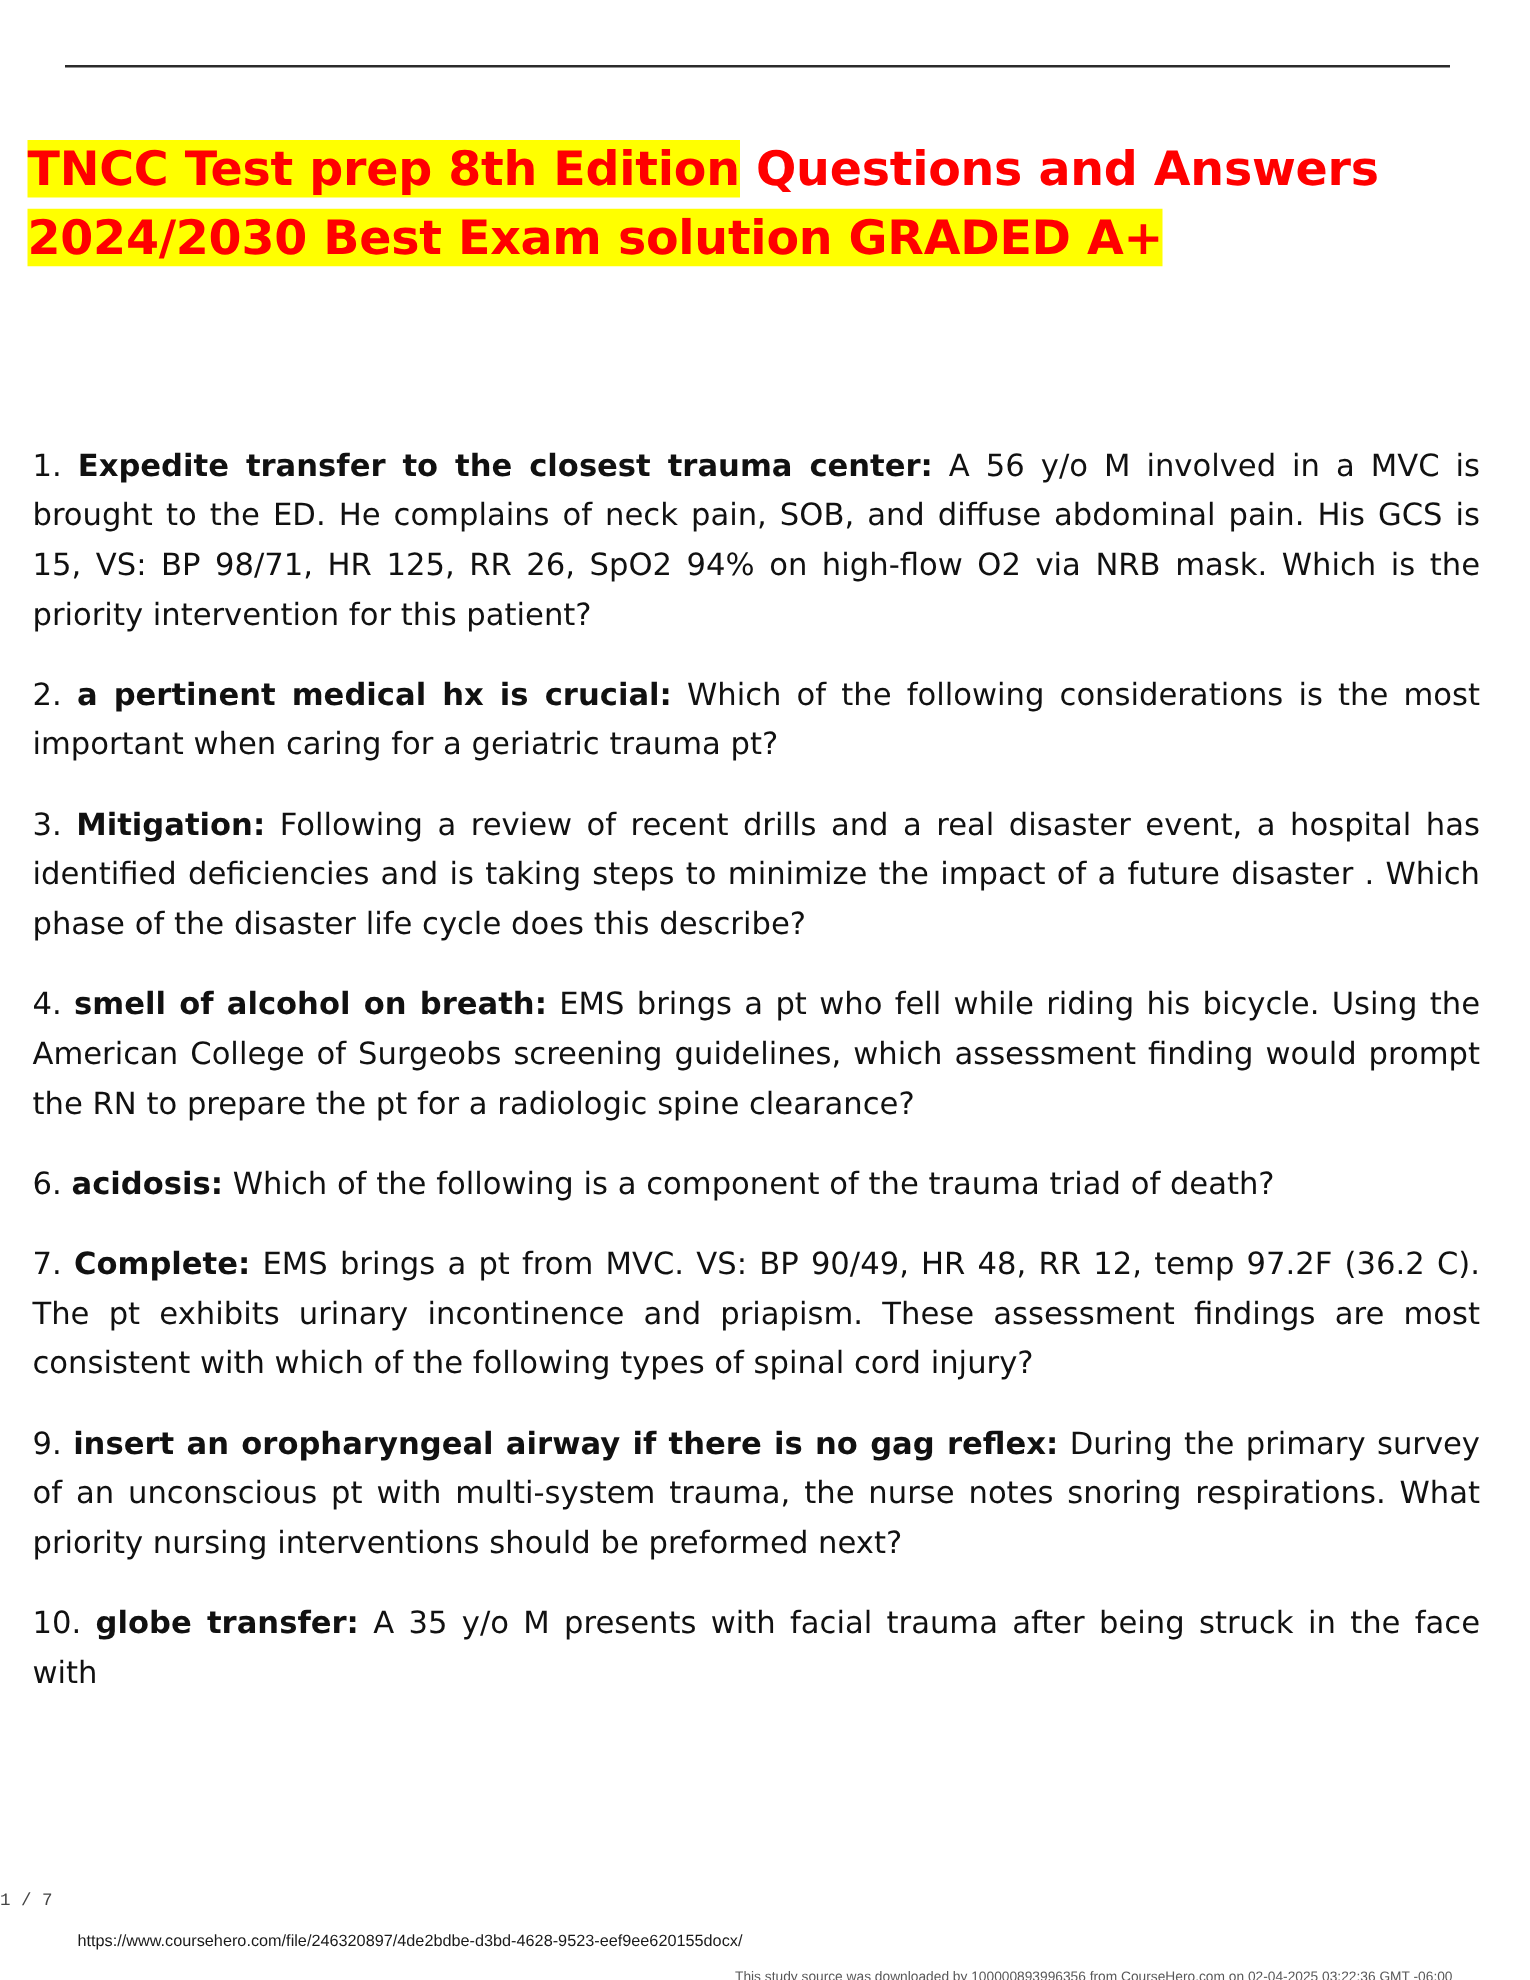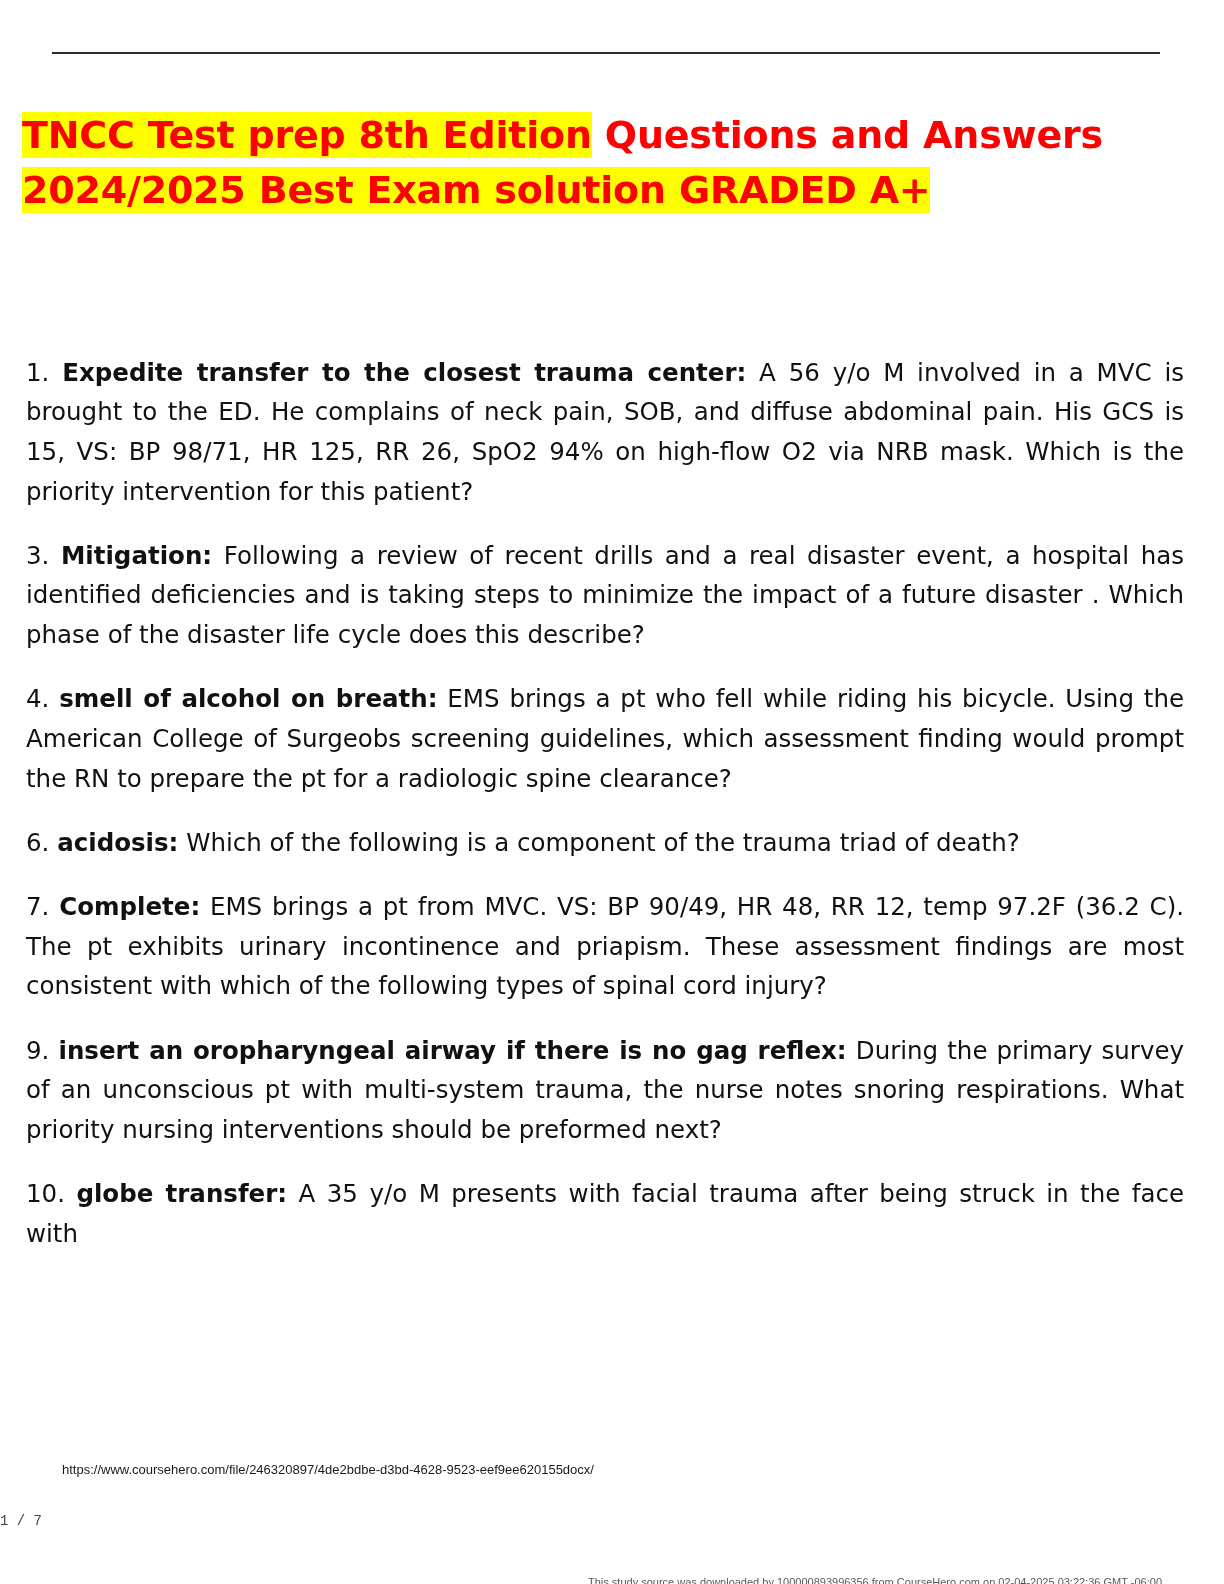--- a/index.html
+++ b/index.html
@@ -89,42 +89,43 @@
     top: 1513px;
     width: 1224px;
     text-align: left;
     font-size: 14px;
     color: #444444;
     font-family: Liberation Mono, monospace;
   }
   .source-url {
     position: absolute;
     left: 62px;
-    top: 1462px;
+    top: 1545px;
     font-size: 13px;
     color: #1a1a1a;
     font-family: "Liberation Sans", sans-serif;
   }
 </style>
 </head>
 <body>
 
 <div class="page">
 
   <div class="top-rule"></div>
 
   <div class="title-block">
     <span class="title-line"><span class="hl">TNCC Test prep 8th Edition</span><span> Questions and Answers</span></span>
-    <span class="title-line"><span class="hl">2024/2025 Best Exam solution GRADED A+</span></span>
+    <span class="title-line"><span class="hl">2024/2030 Best Exam solution GRADED A+</span></span>
   </div>
 
   <div class="body-block">
 
     <p class="qitem"><span class="num">1.</span> <span class="ans">Expedite transfer to the closest trauma center:</span><span> A 56 y/o M involved in a MVC is brought to the ED. He complains of neck pain, SOB, and diffuse abdominal pain. His GCS is 15, VS: BP 98/71, HR 125, RR 26, SpO2 94% on high-flow O2 via NRB mask. Which is the priority intervention for this patient?</span></p>
 
+    <p class="qitem"><span class="num">2.</span> <span class="ans">a pertinent medical hx is crucial:</span><span> Which of the following considerations is the most important when caring for a geriatric trauma pt?</span></p>
 
     <p class="qitem"><span class="num">3.</span> <span class="ans">Mitigation:</span><span> Following a review of recent drills and a real disaster event, a hospital has identified deficiencies and is taking steps to minimize the impact of a future disaster . Which phase of the disaster life cycle does this describe?</span></p>
 
     <p class="qitem"><span class="num">4.</span> <span class="ans">smell of alcohol on breath:</span><span> EMS brings a pt who fell while riding his bicycle. Using the American College of Surgeobs screening guidelines, which assessment finding would prompt the RN to prepare the pt for a radiologic spine clearance?</span></p>
 
 
     <p class="qitem"><span class="num">6.</span> <span class="ans">acidosis:</span><span> Which of the following is a component of the trauma triad of death?</span></p>
 
     <p class="qitem"><span class="num">7.</span> <span class="ans">Complete:</span><span> EMS brings a pt from MVC. VS: BP 90/49, HR 48, RR 12, temp 97.2F (36.2 C). The pt exhibits urinary incontinence and priapism. These assessment findings are most consistent with which of the following types of spinal cord injury?</span></p>
 

